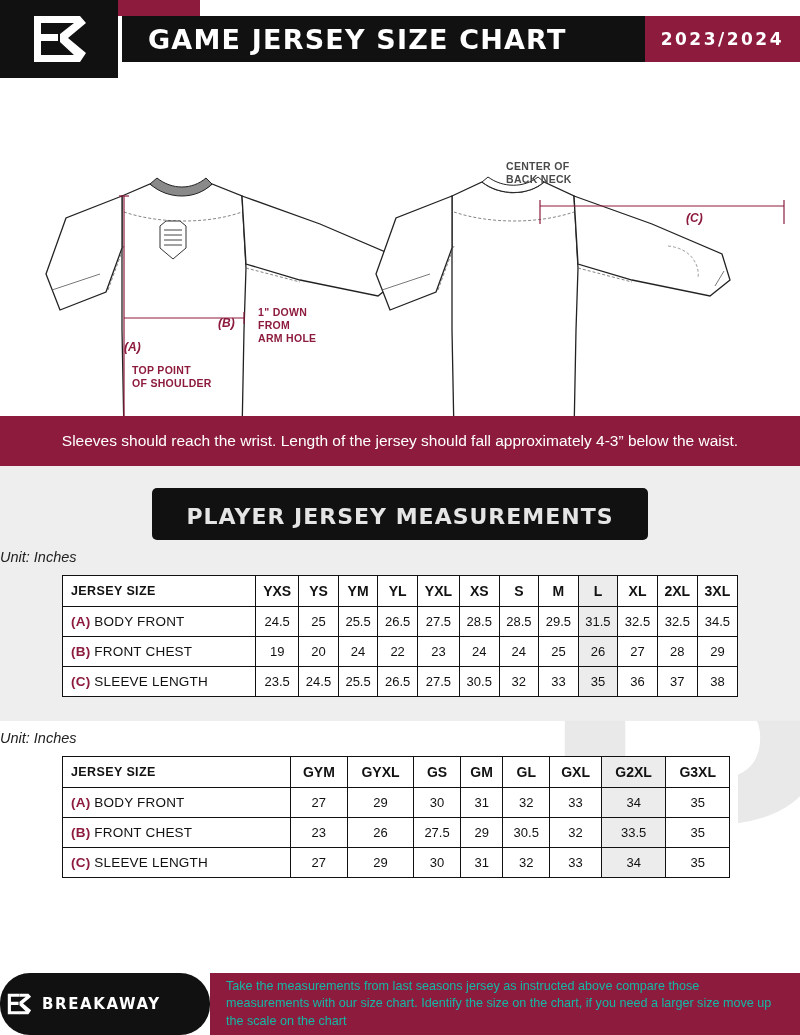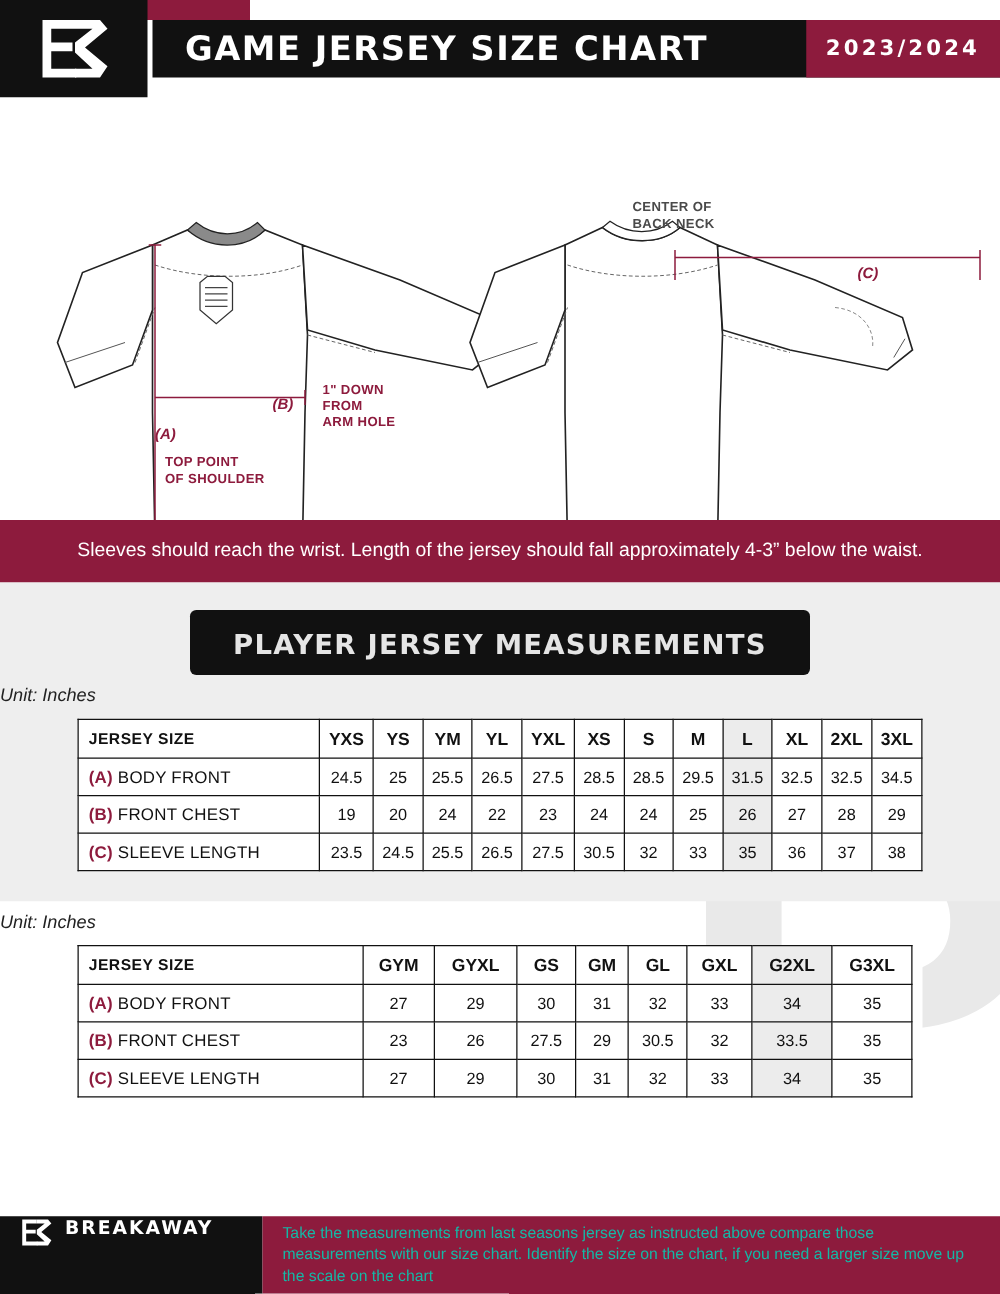--- a/index.html
+++ b/index.html
@@ -184,23 +184,24 @@
     left: 0; bottom: 0;
     width: 800px;
     height: 62px;
     display: flex;
     z-index: 3;
   }
   .footer-left {
     width: 210px;
     background: #111111;
     display: flex;
-    align-items: flex-start;
+    align-items: center;
     gap: 10px;
-    padding-left: 16px;
+    padding-left: 6px;
+    border-radius: 30px;
   }
   .footer-logo {
     width: 26px; height: 26px;
     position: relative;
   }
   .footer-brand {
     color: #ffffff;
     font-size: 15px;
     font-weight: bold;
     letter-spacing: 1.6px;

